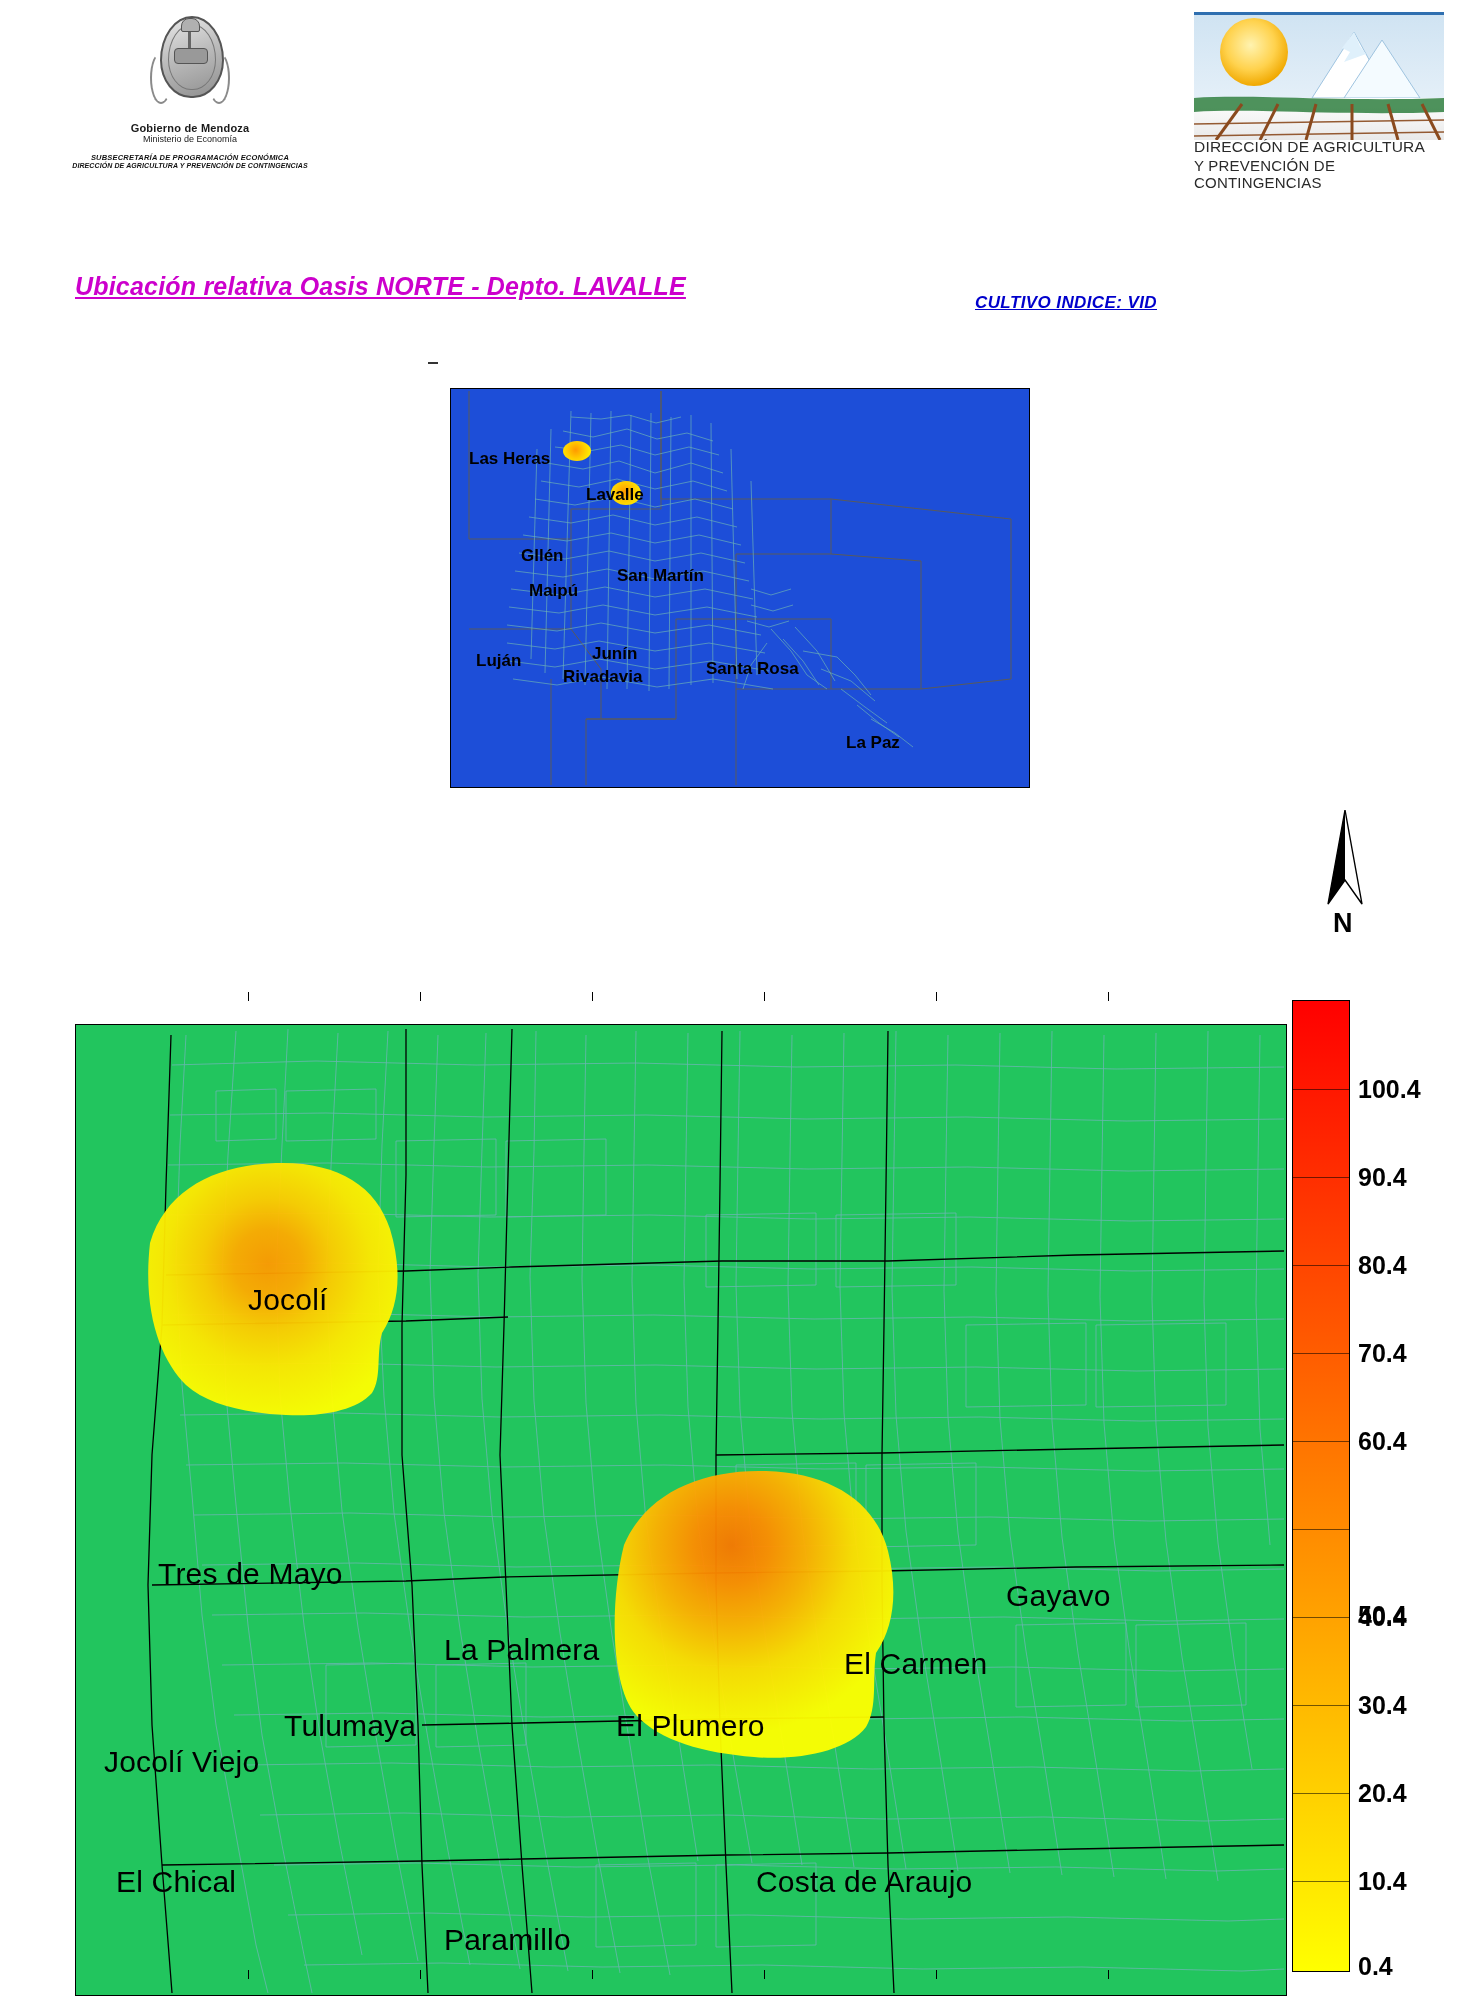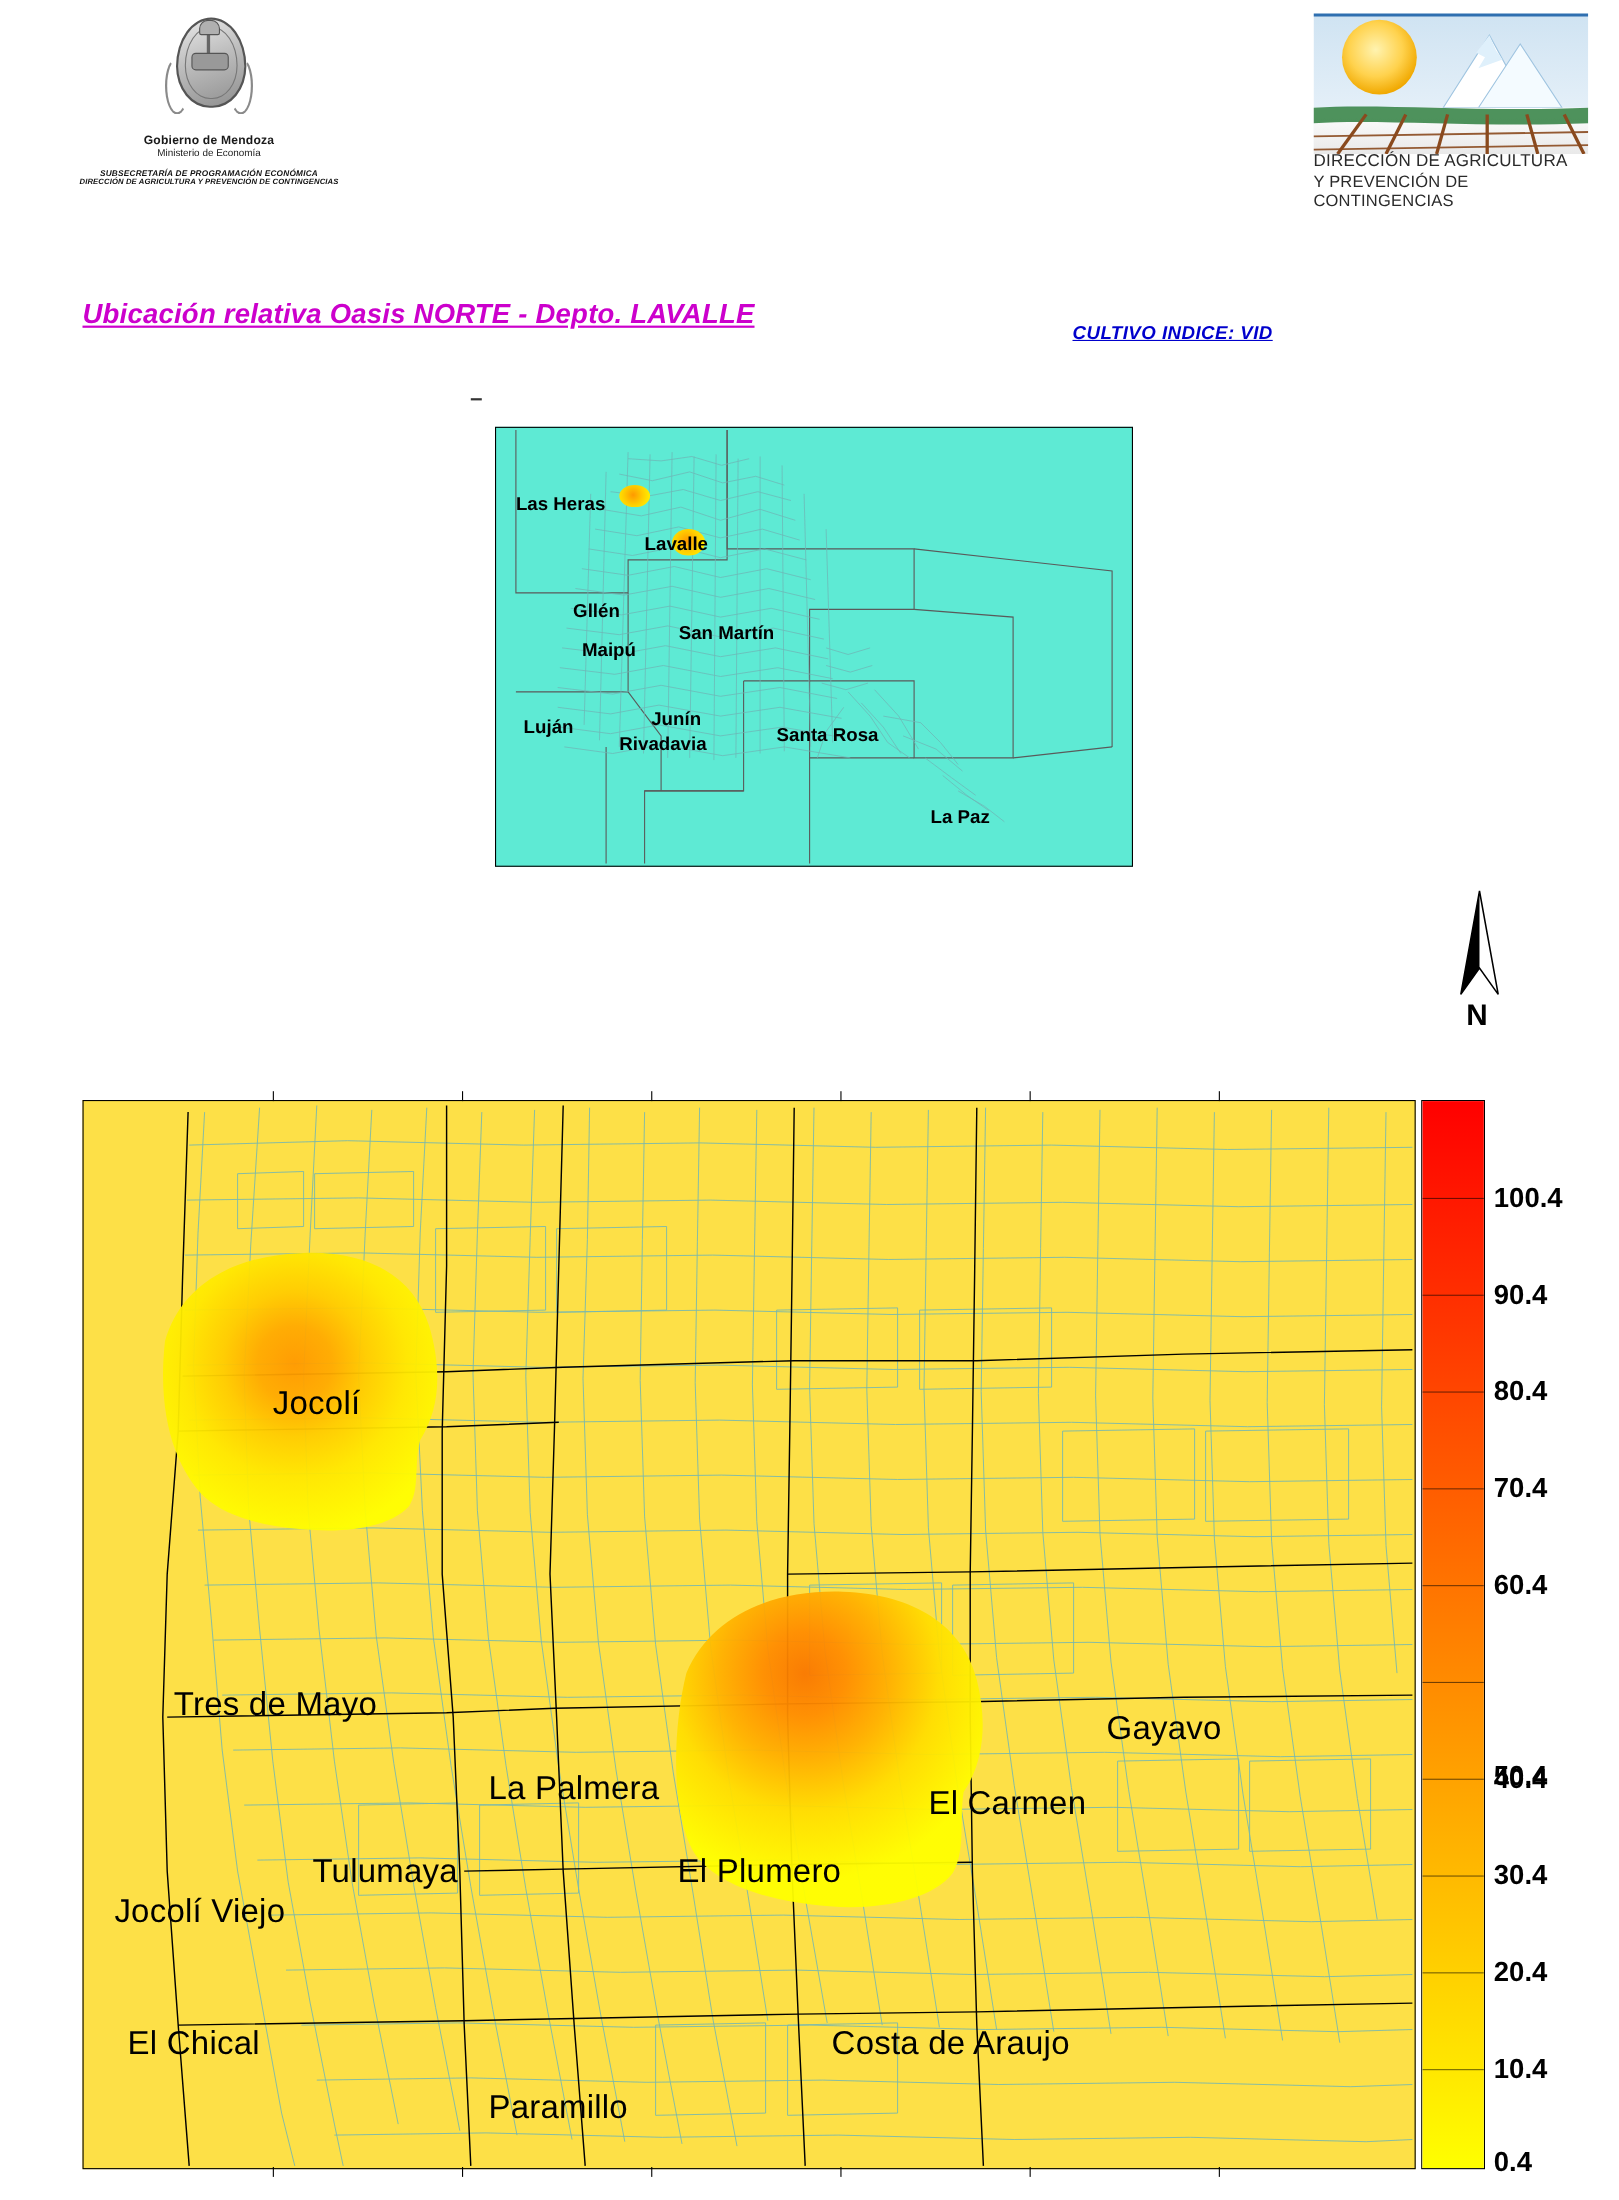--- a/index.html
+++ b/index.html
@@ -190,21 +190,21 @@
     letter-spacing: .4px;
   }
 
   
   #inset-map {
     position: absolute;
     left: 450px; top: 388px;
     width: 578px;
     height: 398px;
     border: 1px solid #000;
-    background: #5eead4;
+    background: #1d4ed8;
     overflow: hidden;
   }
   #inset-dash {
     position: absolute;
     left: 428px; top: 362px;
     width: 10px; height: 2px;
     background: #333;
   }
   .inset-label {
     position: absolute;
@@ -230,25 +230,25 @@
     position: absolute;
     left: 1333px; top: 908px;
     font-size: 27px;
     font-weight: bold;
     color: #000;
   }
 
   
   #main-map {
     position: absolute;
-    left: 75px; top: 1000px;
+    left: 75px; top: 1024px;
     width: 1210px;
     height: 970px;
     border: 1px solid #000;
-    background: #fde047;
+    background: #22c55e;
     overflow: hidden;
   }
   .map-label {
     position: absolute;
     font-size: 30px;
     color: #000;
     white-space: nowrap;
     letter-spacing: .2px;
   }
   .tickmark {

